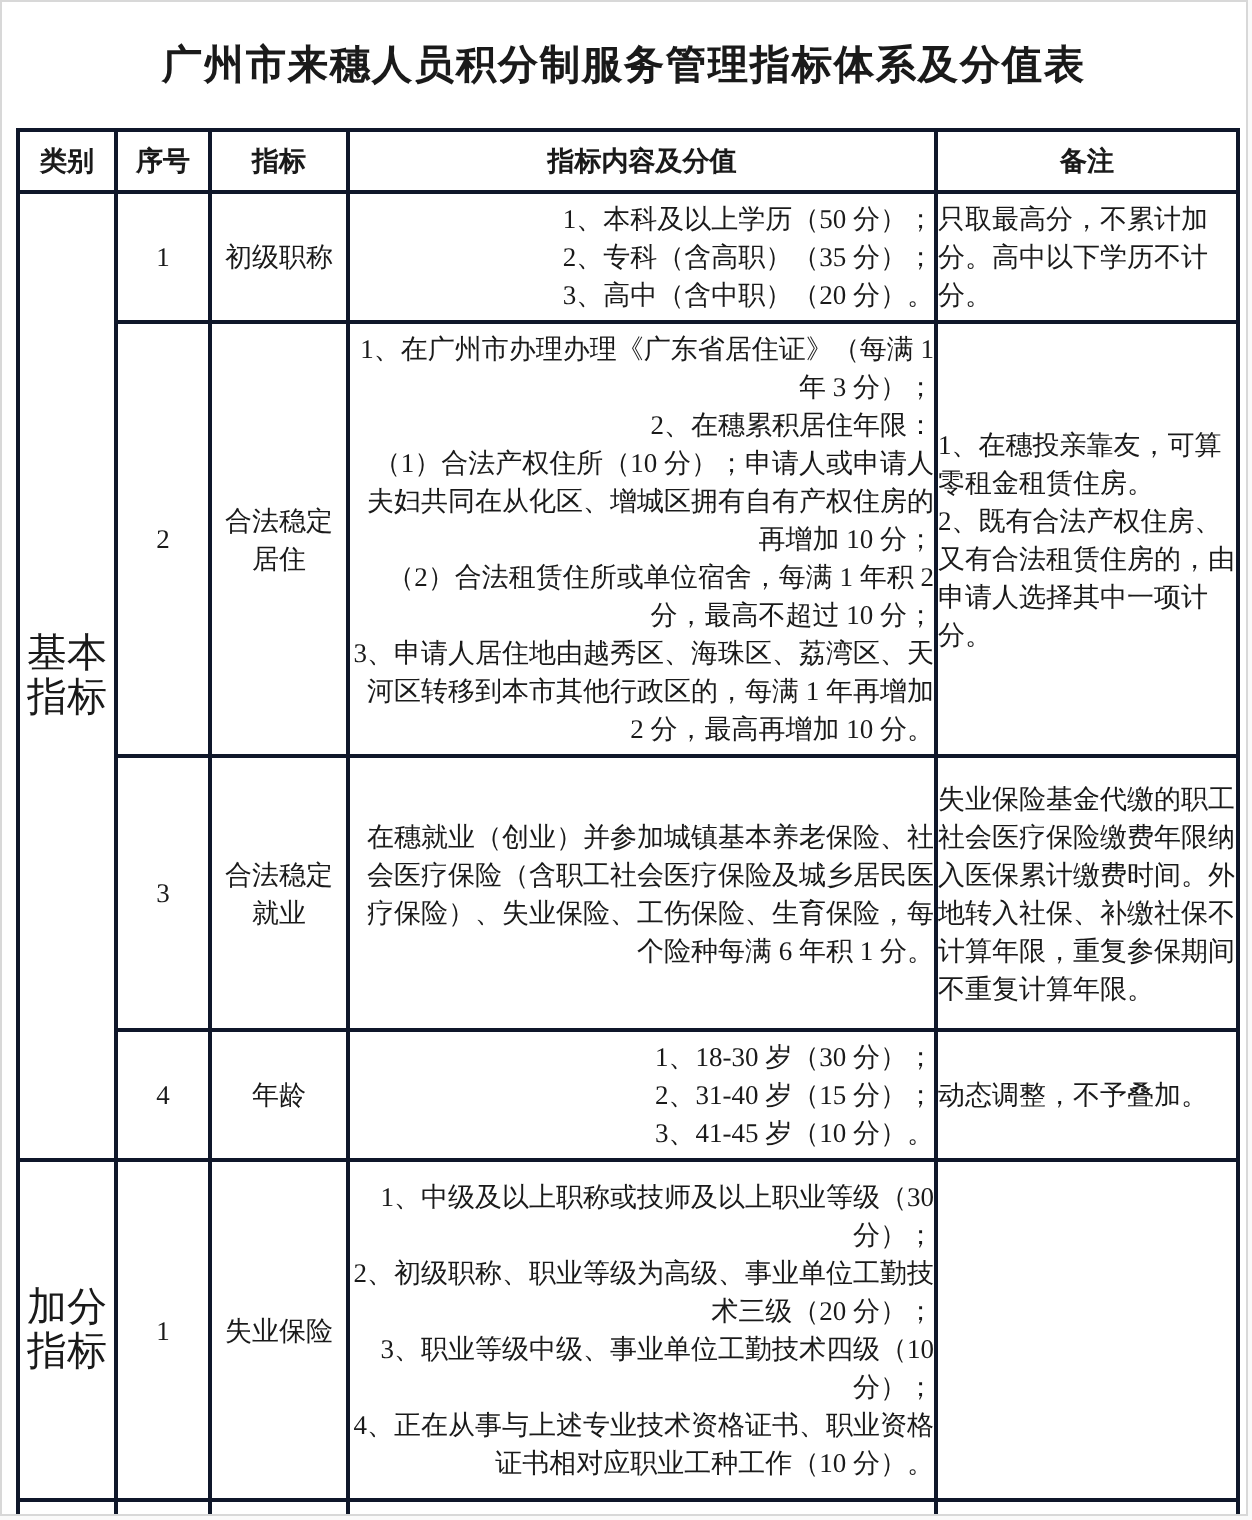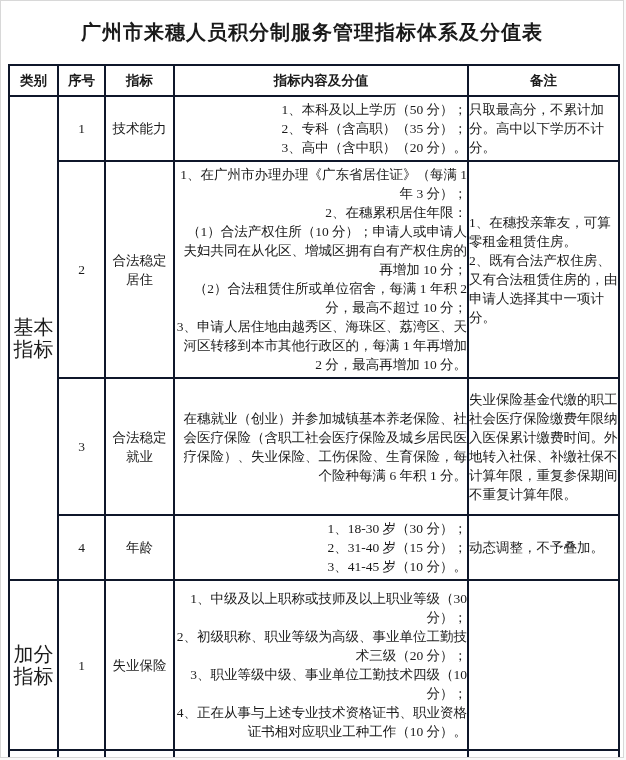--- a/index.html
+++ b/index.html
@@ -86,21 +86,21 @@
       <th class="hdr">指标</th>
       <th class="hdr">指标内容及分值</th>
       <th class="hdr">备注</th>
     </tr>
 
     <tr class="r1">
       <td class="c-center" rowspan="4">
         <span class="category-text">基本指标</span>
       </td>
       <td class="c-center">1</td>
-      <td class="c-center">技术能力</td>
+      <td class="c-center">初级职称</td>
       <td class="c-left">1、本科及以上学历（50 分）；
 2、专科（含高职）（35 分）；
 3、高中（含中职）（20 分）。</td>
       <td class="c-remark">只取最高分，不累计加分。高中以下学历不计分。</td>
     </tr>
 
     <tr class="r2">
       <td class="c-center">2</td>
       <td class="c-center">合法稳定居住</td>
       <td class="c-left">1、在广州市办理办理《广东省居住证》（每满 1 年 3 分）；

